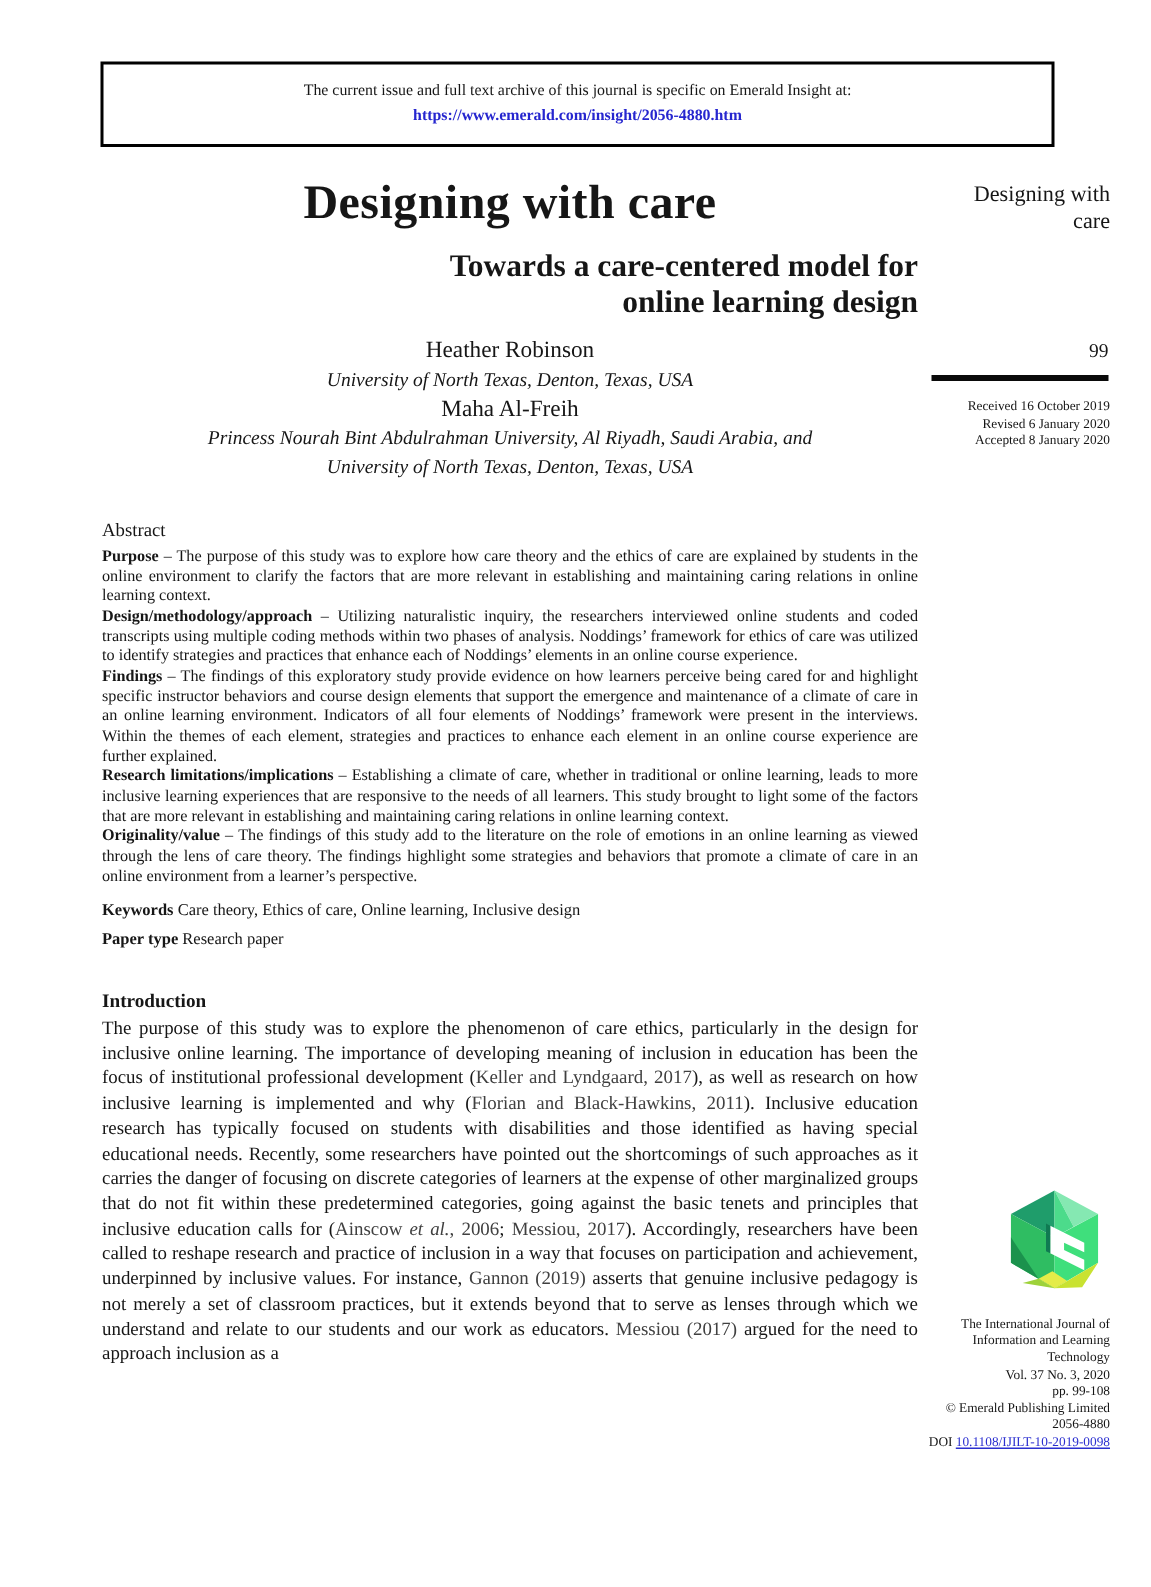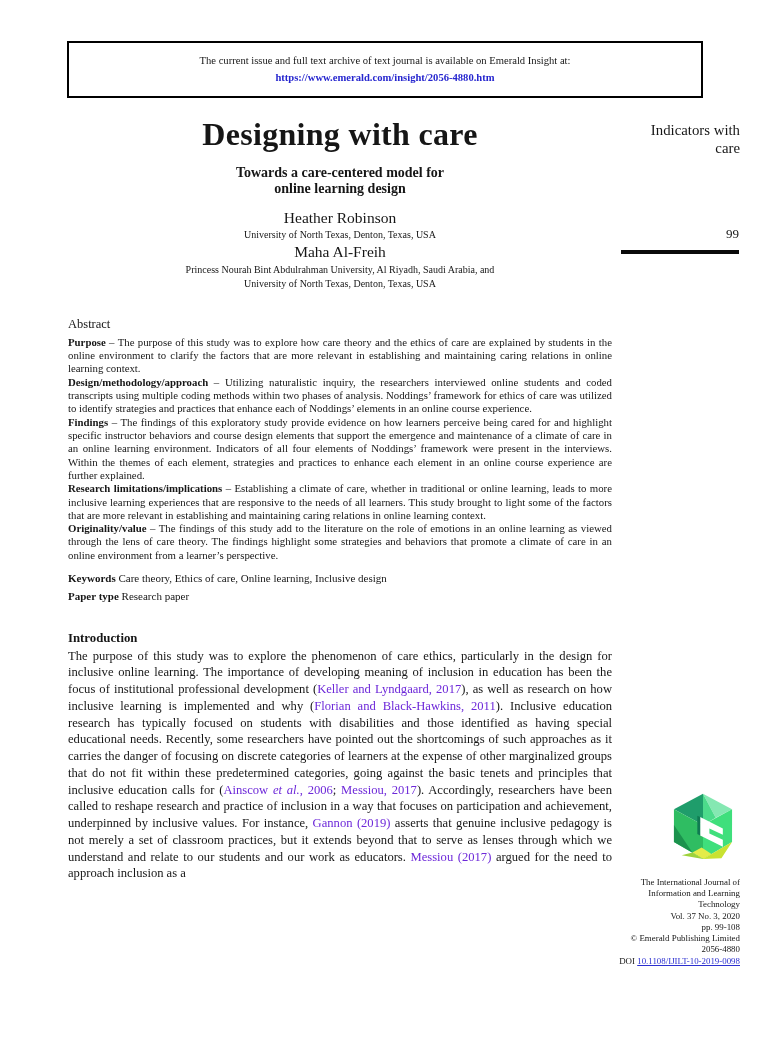--- a/index.html
+++ b/index.html
@@ -20,45 +20,45 @@
     font-size:10.6px;line-height:1.55;
   }
   .banner a{font-weight:bold;color:#2626cf;text-decoration:none;}
   
   .main-col{position:absolute;left:68px;top:118px;width:544px;}
   .title{
     font-size:32px;font-weight:bold;text-align:center;
     line-height:1.05;margin:0;letter-spacing:.3px;
   }
   .subtitle{
-    font-size:14px;font-weight:bold;text-align:center;
+    font-size:21px;font-weight:bold;text-align:right;
     line-height:1.15;margin:13px 0 0 0;
   }
   .authors{margin-top:11px;text-align:center;}
   .author-name{font-size:15.5px;line-height:1.3;}
-  .author-affil{font-size:10px;line-height:1.45;}
+  .author-affil{font-size:13px;font-style:italic;line-height:1.45;}
   
   .abstract{margin-top:25px;}
   .abs-heading{font-size:12.5px;font-weight:normal;margin:0 0 4px 0;}
   .abs p{
     margin:0;font-size:10.8px;line-height:1.235;
     text-align:justify;
   }
   .abs b{font-weight:bold;}
   .kw-line{margin-top:9px;font-size:11px;line-height:1.3;}
   .pt-line{margin-top:4px;font-size:11px;line-height:1.3;}
   .kw-line b,.pt-line b{font-weight:bold;}
   
   .intro{margin-top:27px;}
   .intro-heading{font-size:12.8px;font-weight:bold;margin:0;}
   .intro-body{
     margin:2px 0 0 0;font-size:12.6px;line-height:1.33;
     text-align:justify;
   }
-  .link{color:#6d28d9;}
+  .link{color:#404040;}
   .italic{font-style:italic;}
   
   .running-title{
     position:absolute;left:600px;top:122px;width:140px;
     text-align:right;font-size:14.8px;line-height:1.2;color:#161616;
   }
   .page-number{
     position:absolute;left:620px;top:226px;width:119px;
     text-align:right;font-size:13px;font-weight:normal;
   }
@@ -76,30 +76,35 @@
     text-align:right;font-size:8.9px;line-height:1.26;
   }
   .journal-info .link{color:#2b2fd0;}
 </style>
 </head>
 <body>
 
 <div class="page">
 
   <div class="banner">
-    <div>The current issue and full text archive of text journal is available on Emerald Insight at:</div>
+    <div>The current issue and full text archive of this journal is specific on Emerald Insight at:</div>
     <a href="#">https://www.emerald.com/insight/2056-4880.htm</a>
   </div>
 
   <div class="running-title">
-    <div>Indicators with</div>
+    <div>Designing with</div>
     <div>care</div>
   </div>
   <div class="page-number">99</div>
   <div class="sidebar-rule"></div>
+  <div class="history">
+    <div>Received 16 October 2019</div>
+    <div>Revised 6 January 2020</div>
+    <div>Accepted 8 January 2020</div>
+  </div>
 
   <div class="logo">
     <svg width="74" height="68" viewBox="0 0 100 96" xmlns="http://www.w3.org/2000/svg">
       <polygon points="50,1 9,23 50,45" fill="#1f9d6b"></polygon>
       <polygon points="50,1 91,23 68,35" fill="#85e8b2"></polygon>
       <polygon points="50,1 68,35 50,45" fill="#4cdb8b"></polygon>
       <polygon points="9,23 9,69 50,93 50,45" fill="#2fbd62"></polygon>
       <polygon points="9,45 9,69 35,84" fill="#1b924d"></polygon>
       <polygon points="91,23 91,69 50,93 50,45" fill="#3fdf7c"></polygon>
       <polygon points="91,69 62,86 50,93 76,92" fill="#c9e231"></polygon>

